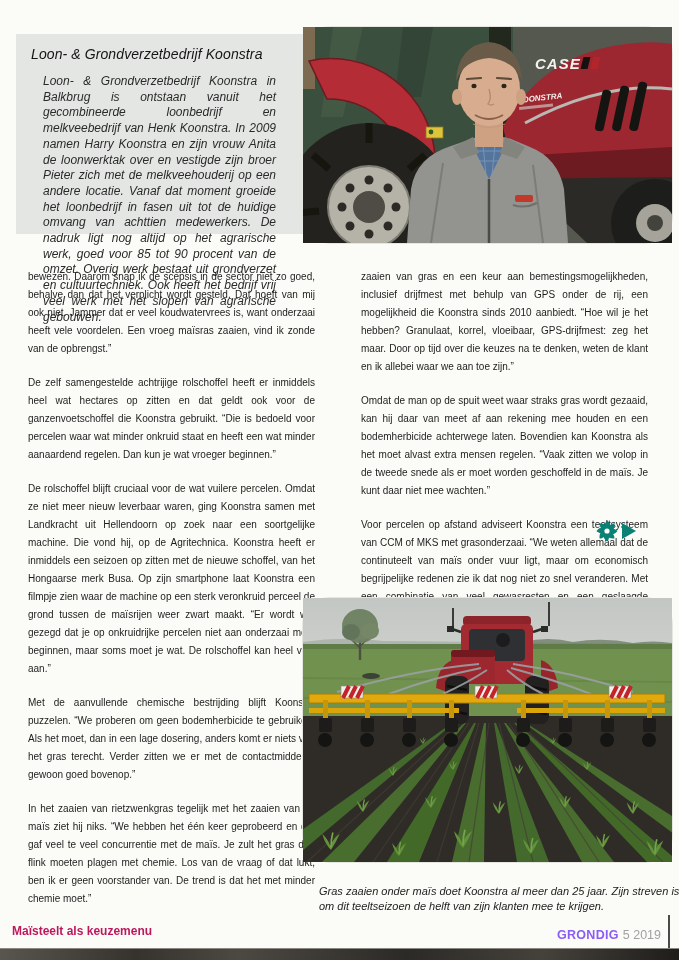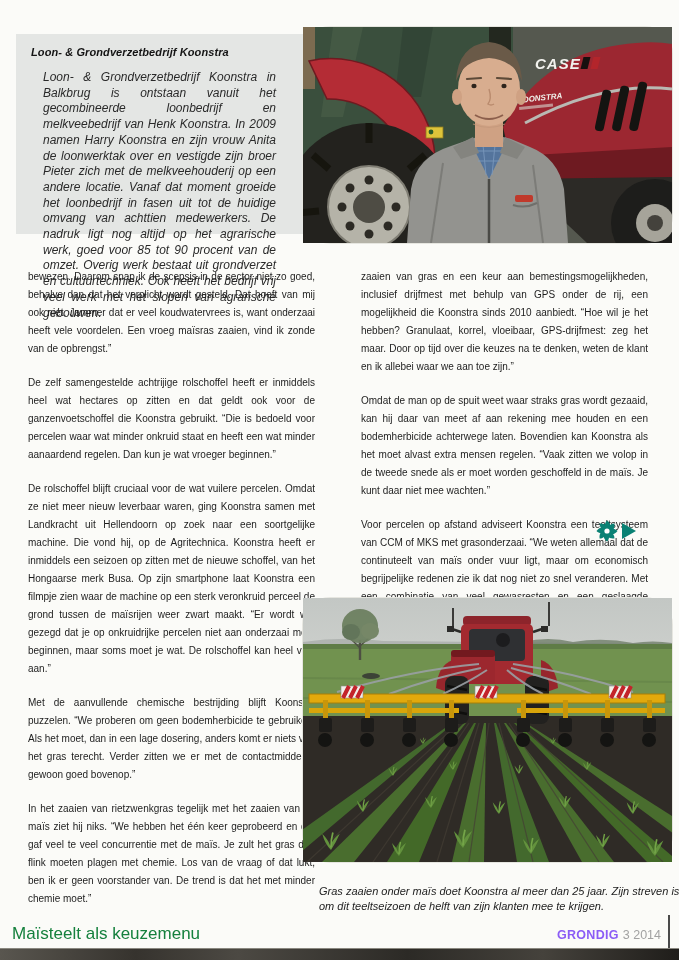--- a/index.html
+++ b/index.html
@@ -9,38 +9,38 @@
     font-family:"Liberation Sans", sans-serif;
   }
   .abs{position:absolute;}
   
   .infobox{
     left:16px;top:34px;width:287px;height:200px;
     background:#e4e6e4;box-sizing:border-box;
     padding:12px 15px 0 15px;font-style:italic;
   }
   .infobox h1{
-    margin:0 0 4px 0;font-size:11px;font-weight:bold;
+    margin:0 0 4px 0;font-size:14px;font-weight:normal;
     letter-spacing:.1px;color:#141414;
   }
   .infobox p{
     margin:12px;font-size:12px;line-height:15.7px;
     text-align:justify;color:#2a2a2a;
   }
   
   .photo{box-shadow:0 0 0 1px #e6e6e0;background:#f97316;border-radius:27px;}
   .photo-top{left:303px;top:27px;width:369px;height:216px;}
   .photo-bottom{left:303px;top:598px;width:369px;height:264px;}
   .photo svg{display:block;}
   
   .col{width:319px;}
   .col-left{left:12px;top:252px;}
   .col-right{left:345px;top:252px;}
   .col p{margin:16px;font-size:10px;line-height:18px;text-align:justify;color:#1d1d1d;}
-  .col h2{margin:7px 0 3px 0;font-size:17px;font-weight:normal;color:#15803d;}
+  .col h2{margin:7px 0 3px 0;font-size:12px;font-weight:bold;color:#be185d;}
   
   .end-icon{left:594px;top:517px;width:48px;height:28px;}
   
   .caption{
     left:303px;top:868px;width:369px;margin:16px;
     font-size:11px;line-height:15.3px;font-style:italic;color:#222;
   }
   
   .footer{top:928px;right:18px;font-size:12.5px;white-space:nowrap;}
   .footer .mag{font-weight:bold;color:#8b5cf6;letter-spacing:.3px;}
@@ -353,17 +353,17 @@
         <path d="M2,12 L8,0 M9,12 L15,0 M16,12 L22,0" stroke="#c3242a" stroke-width="4"></path>
       </g>
     </g>
   </g>
 </svg>
 </div>
 
 <p class="abs caption">Gras zaaien onder maïs doet Koonstra al meer dan 25 jaar. Zijn streven is om dit teeltseizoen de helft van zijn klanten mee te krijgen.</p>
 
 <div class="abs footer">
-  <span class="mag">GRONDIG</span><span class="iss">3 2014</span>
+  <span class="mag">GRONDIG</span><span class="iss">5 2019</span>
 </div>
 <div class="abs footer-bar"></div>
 
 <div class="abs page-edge"></div>
 
 </body></html>

